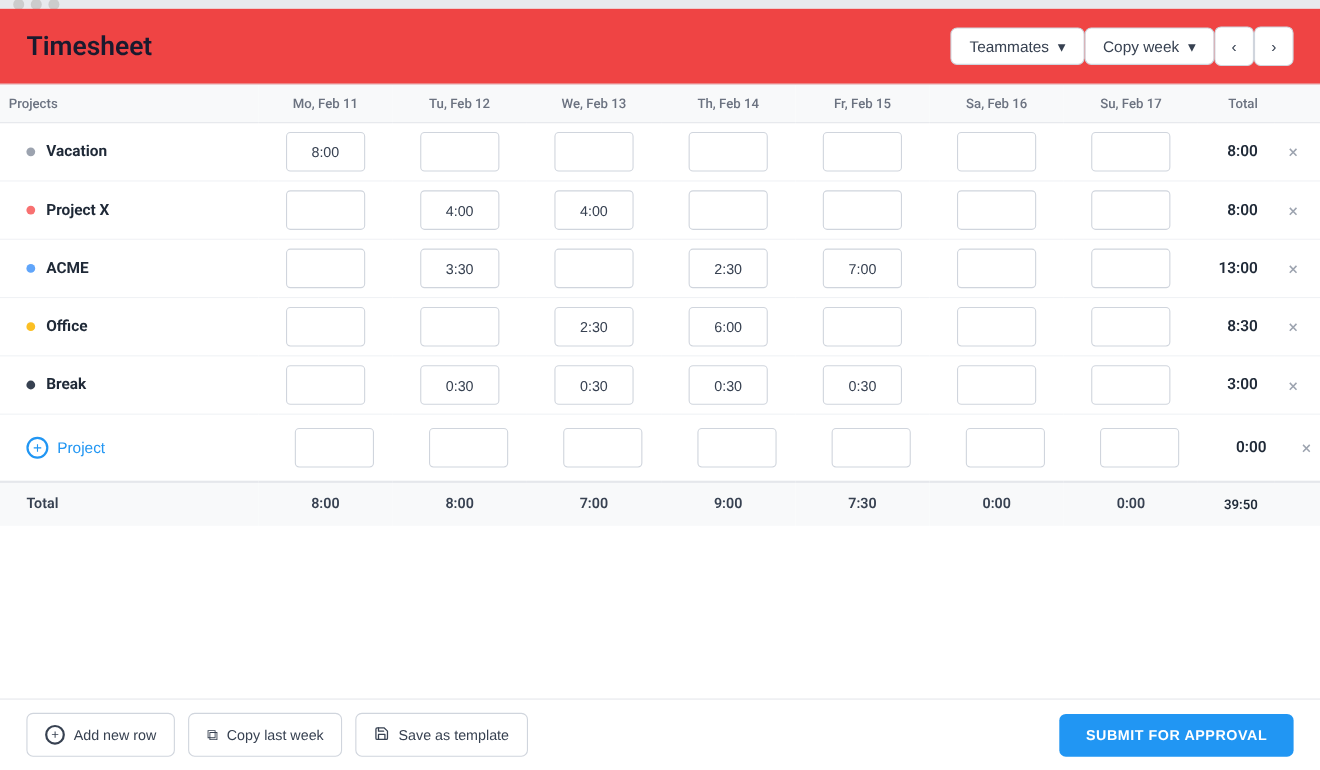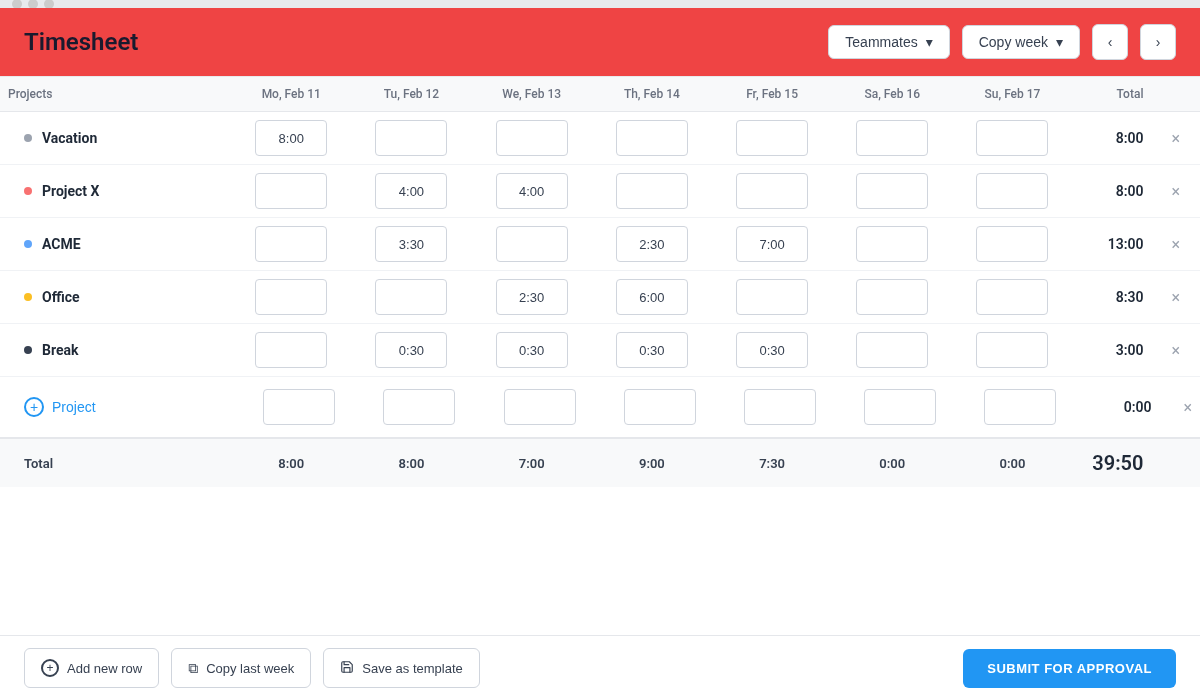--- a/index.html
+++ b/index.html
@@ -36,21 +36,20 @@
       border-bottom: 1px solid #e8eaed;
     }
     .title {
       font-size: 24px;
       font-weight: 600;
       color: #1a1a2e;
     }
     .header-controls {
       display: flex;
       align-items: center;
-      gap: 12px;
     }
     .dropdown-btn {
       display: flex;
       align-items: center;
       gap: 8px;
       padding: 8px 16px;
       border: 1px solid #d0d5dd;
       border-radius: 6px;
       background: #fff;
       cursor: pointer;
@@ -172,21 +171,21 @@
       color: #374151;
       text-align: center;
     }
     tfoot td.total-label {
       text-align: left;
       padding-left: 24px;
     }
     tfoot td.grand-total {
       text-align: right;
       padding-right: 16px;
-      font-size: 20px;
+      font-size: 12px;
       color: #1f2937;
     }
     .footer-bar {
       display: flex;
       align-items: center;
       justify-content: space-between;
       padding: 12px 24px;
       background: #fff;
       border-top: 1px solid #e5e7eb;
     }

